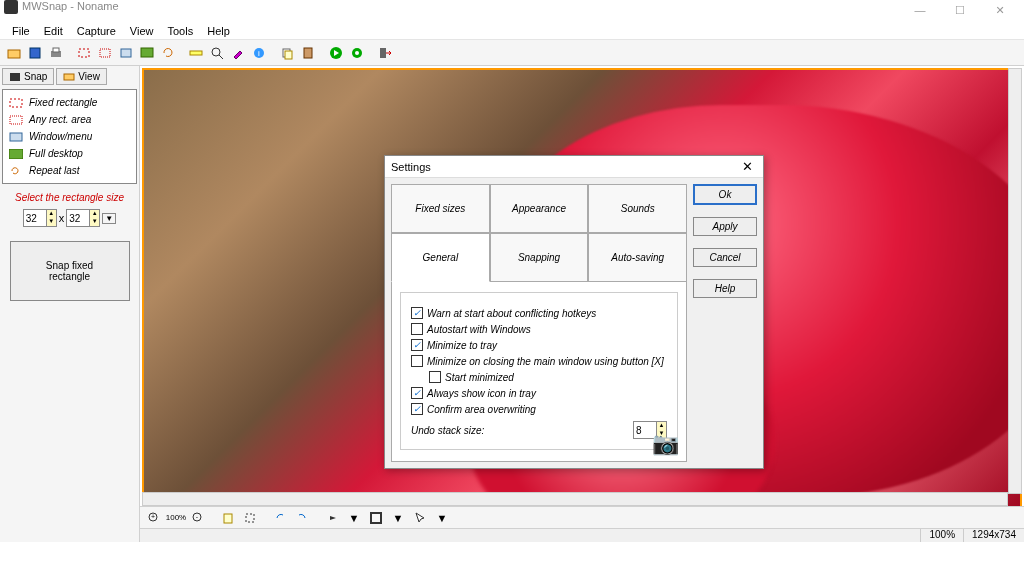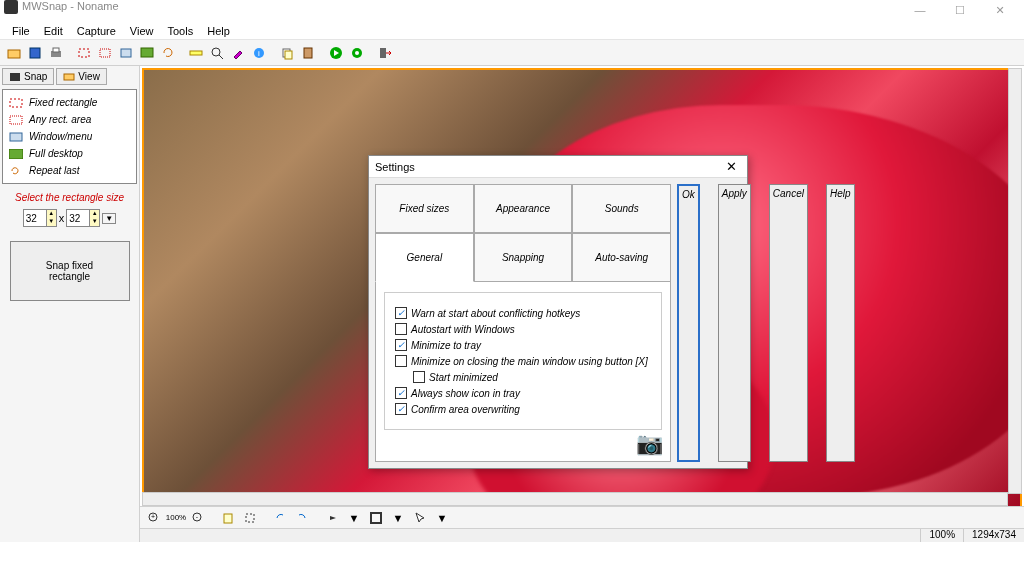--- a/index.html
+++ b/index.html
@@ -31,38 +31,38 @@
 .canvas { flex: 1; position: relative; background: #fff; }
 .imgframe { position: absolute; left: 2px; top: 2px; right: 2px; bottom: 34px; border: 2px solid #f90; background: linear-gradient(135deg,#8a6d4a 0%, #b08860 18%, #6d5038 35%, #d41838 48%, #f04860 58%, #c01030 70%, #f06878 82%, #a00820 100%); overflow: hidden; }
 .imgframe .blob1 { position: absolute; right: -5%; top: 8%; width: 65%; height: 90%; background: radial-gradient(circle at 40% 30%, #ff6a82 0%, #e0183a 40%, #a00820 75%); border-radius: 40% 50% 45% 55%; filter: blur(1px); }
 .imgframe .blob2 { position: absolute; right: 28%; bottom: -10%; width: 35%; height: 50%; background: radial-gradient(circle at 50% 40%, #ff8090 0%, #d01030 60%); border-radius: 50%; filter: blur(2px); }
 .btoolbar { position: absolute; left: 0; right: 0; bottom: 14px; height: 22px; display: flex; align-items: center; gap: 2px; padding: 0 4px; background: #f5f5f5; border-top: 1px solid #d0d0d0; }
 .scrollbar { position: absolute; left: 2px; right: 16px; bottom: 36px; height: 14px; background: #eee; border: 1px solid #ccc; }
 .vscroll { position: absolute; right: 2px; top: 2px; bottom: 48px; width: 14px; background: #eee; border: 1px solid #ccc; }
 .status { position: absolute; left: 0; right: 0; bottom: 0; height: 14px; background: #f0f0f0; border-top: 1px solid #d0d0d0; display: flex; justify-content: flex-end; font-size: 10px; }
 .status span { border-left: 1px solid #ccc; padding: 0 8px; }
 
-.dialog { position: absolute; left: 368px; top: 155px; width: 380px; background: #f0f0f0; border: 1px solid #888; box-shadow: 2px 2px 8px rgba(0,0,0,.3); }
+.dialog { position: absolute; left: 384px; top: 155px; width: 380px; background: #f0f0f0; border: 1px solid #888; box-shadow: 2px 2px 8px rgba(0,0,0,.3); }
 .dlgtitle { height: 22px; background: #fff; display: flex; align-items: center; padding: 0 6px; font-size: 11px; border-bottom: 1px solid #ddd; }
 .dlgtitle .t { flex: 1; }
 .dlgtitle .x { cursor: pointer; padding: 0 4px; font-size: 13px; }
 .dlgbody { padding: 6px; display: flex; gap: 6px; }
 .tabs { flex: 1; }
 .tabrow { display: flex; }
 .tab { flex: 1; border: 1px solid #aaa; background: #f8f8f8; padding: 18px; text-align: center; font-style: italic; font-size: 10px; cursor: pointer; }
 .tab.active { background: #fff; border-bottom: 1px solid #fff; }
 .tabpanel { border: 1px solid #aaa; border-top: none; background: #fff; padding: 10px 8px 8px; position: relative; min-height: 180px; }
 .innerpanel { border: 1px solid #ccc; padding: 10px; font-style: italic; font-size: 10px; }
 .chkrow { display: flex; align-items: center; gap: 4px; margin: 4px 0; }
 .chkrow.indent { margin-left: 18px; }
 .chk { width: 12px; height: 12px; border: 1px solid #333; background: #fff; display: flex; align-items: center; justify-content: center; cursor: pointer; font-size: 9px; color: #06c; }
 .undorow { display: flex; align-items: center; gap: 6px; margin-top: 6px; }
 .undorow .sp { margin-left: auto; }
 .camicon { position: absolute; right: 6px; bottom: 4px; font-size: 22px; }
-.dlgbtns { display: flex; flex-direction: row; gap: 18px; width: 64px; }
+.dlgbtns { display: flex; flex-direction: column; gap: 12px; width: 64px; }
 .dbtn { border: 1px solid #888; background: #eee; padding: 3px; cursor: pointer; font-style: italic; font-size: 10px; text-align: center; }
 .dbtn.primary { border: 2px solid #2a6fc9; }
 </style>
 </head>
 <body>
 
 <div class="titlebar">
   <div class="icon"></div>
   <div class="title">MWSnap - Noname</div>
   <div class="winbtn">—</div>
@@ -361,20 +361,30 @@
               <span>Start minimized</span>
             </div>
           <div class="chkrow">
               <div class="chk">✓</div>
               <span>Always show icon in tray</span>
             </div>
           <div class="chkrow">
               <div class="chk">✓</div>
               <span>Confirm area overwriting</span>
             </div>
+          <div class="undorow">
+            <span>Undo stack size:</span>
+            <div class="spin sp">
+                <input value="8" style="">
+                <div class="arr">
+                  <div>▲</div>
+                  <div>▼</div>
+                </div>
+              </div>
+          </div>
         </div>
         <div class="camicon">📷</div>
       </div>
     </div>
     <div class="dlgbtns">
       <div class="dbtn primary">Ok</div>
       <div class="dbtn">Apply</div>
       <div class="dbtn">Cancel</div>
       <div class="dbtn">Help</div>
     </div>

